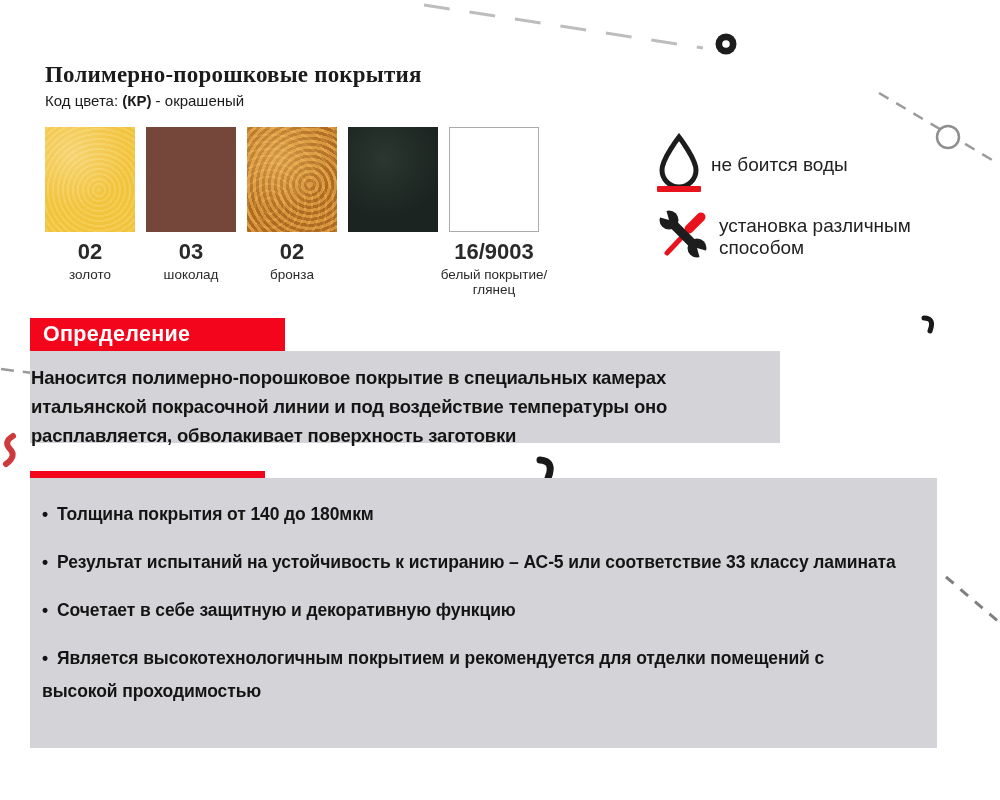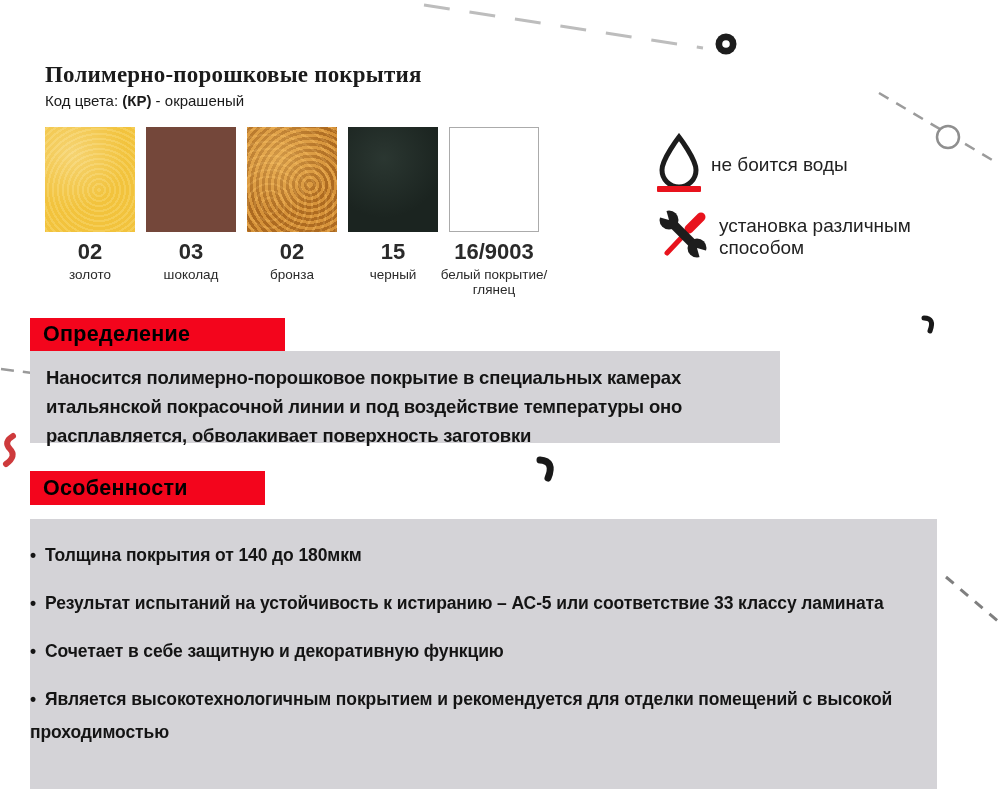--- a/index.html
+++ b/index.html
@@ -22,29 +22,29 @@
   .swatch.tex-black{background-image:radial-gradient(circle at 40% 30%, rgba(90,110,100,.25), rgba(0,0,0,0) 65%);}
   .swatch.bordered{border:1px solid #ababab;box-sizing:border-box;}
   .swatch-label{margin:8px -20px 0;text-align:center;line-height:1.12;}
   .swatch-code{font-size:22px;font-weight:600;color:#2a2a2a;}
   .swatch-name{font-size:13.5px;color:#2a2a2a;margin-top:2px;}
   
   .benefits{position:absolute;left:655px;top:133px;width:310px;}
   .benefit{display:flex;align-items:center;gap:8px;margin-bottom:10px;}
   .benefit-label{font-size:19px;color:#222;line-height:1.16;}
   
-  .sec-head{position:absolute;left:30px;background:#f3051c;color:#000000;
+  .sec-head{position:absolute;left:30px;background:#f3051c;color:#ffffff;
             font-weight:bold;font-size:21.5px;letter-spacing:.3px;
             display:flex;align-items:center;padding-left:13px;box-sizing:border-box;}
   .sec-head.h1{top:318px;width:255px;height:33px;}
   .sec-head.h2{top:471px;width:235px;height:34px;}
   .sec-body{position:absolute;left:30px;background:#d4d3d7;box-sizing:border-box;}
-  .sec-body.b1{top:351px;width:750px;height:92px;padding:12px 40px 12px 16px;}
+  .sec-body.b1{top:351px;width:750px;height:92px;padding:12px 40px 12px 1px;}
   .sec-body.b1 p{margin:0;font-size:18.5px;font-weight:bold;line-height:29px;color:#141414;letter-spacing:-.2px;}
-  .sec-body.b2{top:519px;width:907px;height:270px;padding:20px 38px 0 0;}
+  .sec-body.b2{top:478px;width:907px;height:270px;padding:20px 38px 0 12px;}
   .sec-body.b2 ul{margin:0;padding:0;list-style:none;}
   .sec-body.b2 li{font-size:17.5px;font-weight:bold;line-height:33px;color:#141414;
                   letter-spacing:-.1px;margin-bottom:15px;}
   .sec-body.b2 li::before{content:"\2022";margin-right:9px;}
   
   .decor{position:absolute;inset:0;pointer-events:none;}
 </style>
 </head>
 <body>
 
@@ -87,24 +87,20 @@
     </div>
     <div class="swatch-cell">
       <div class="swatch tex-bronze" style="background-color: rgb(191, 122, 40);"></div>
       <div class="swatch-label">
         <div class="swatch-code">02</div>
         <div class="swatch-name">бронза</div>
       </div>
     </div>
     <div class="swatch-cell">
       <div class="swatch tex-black" style="background-color: rgb(27, 36, 32);"></div>
-      <div class="swatch-label">
-        <div class="swatch-code">15</div>
-        <div class="swatch-name">черный</div>
-      </div>
     </div>
     <div class="swatch-cell">
       <div class="swatch bordered" style="background-color: rgb(255, 255, 255);"></div>
       <div class="swatch-label">
         <div class="swatch-code">16/9003</div>
         <div class="swatch-name">белый покрытие/глянец</div>
       </div>
     </div>
   </div>
 

